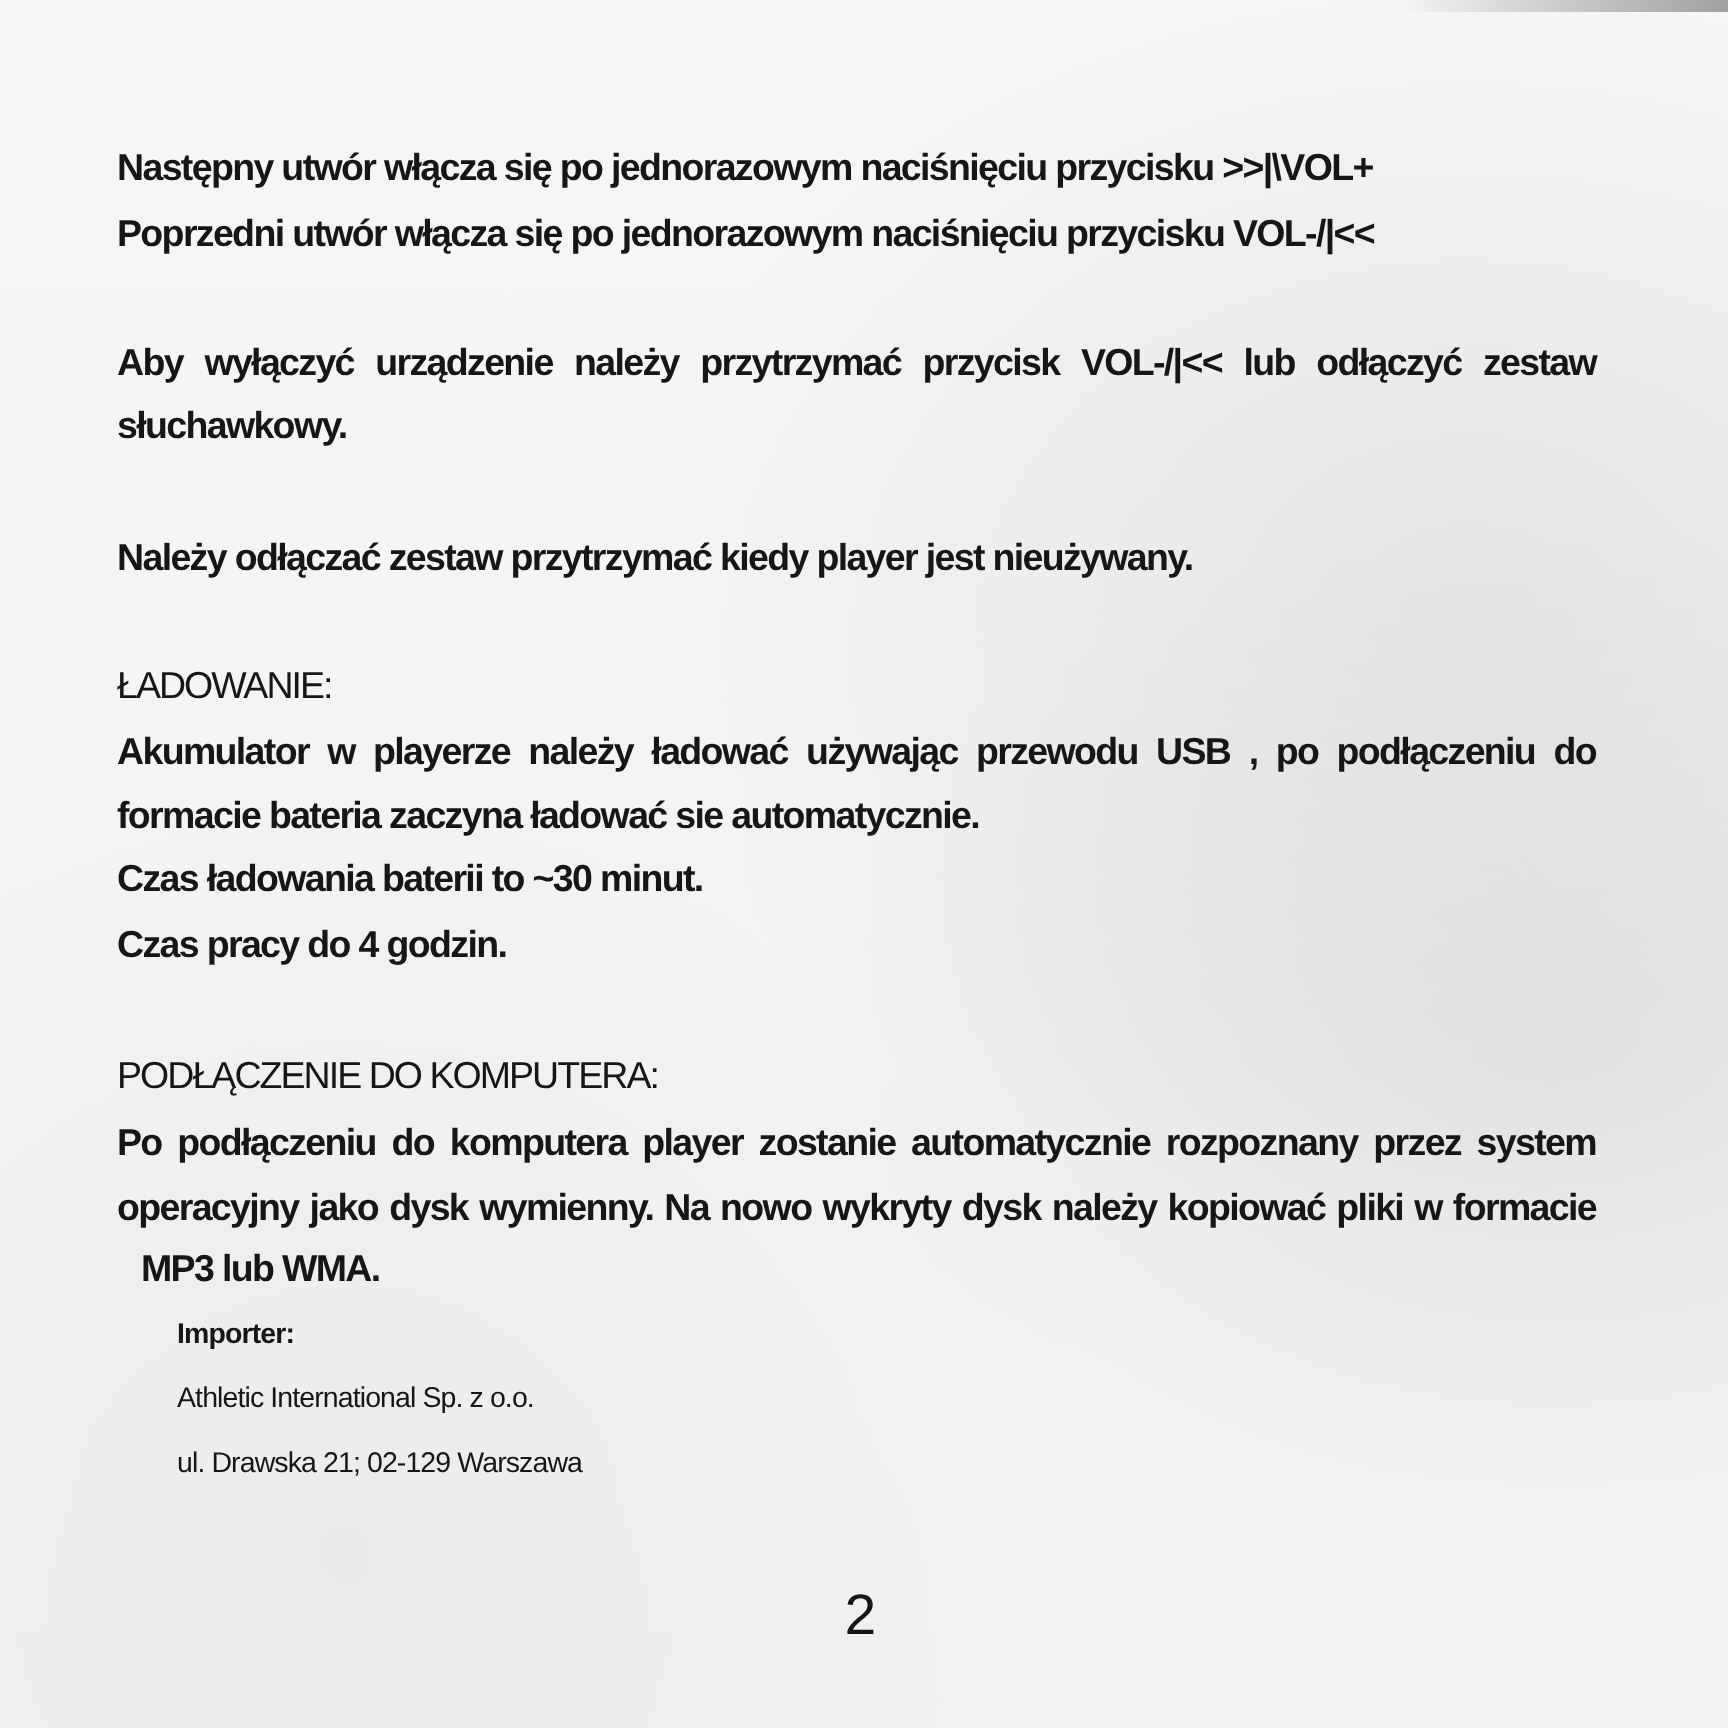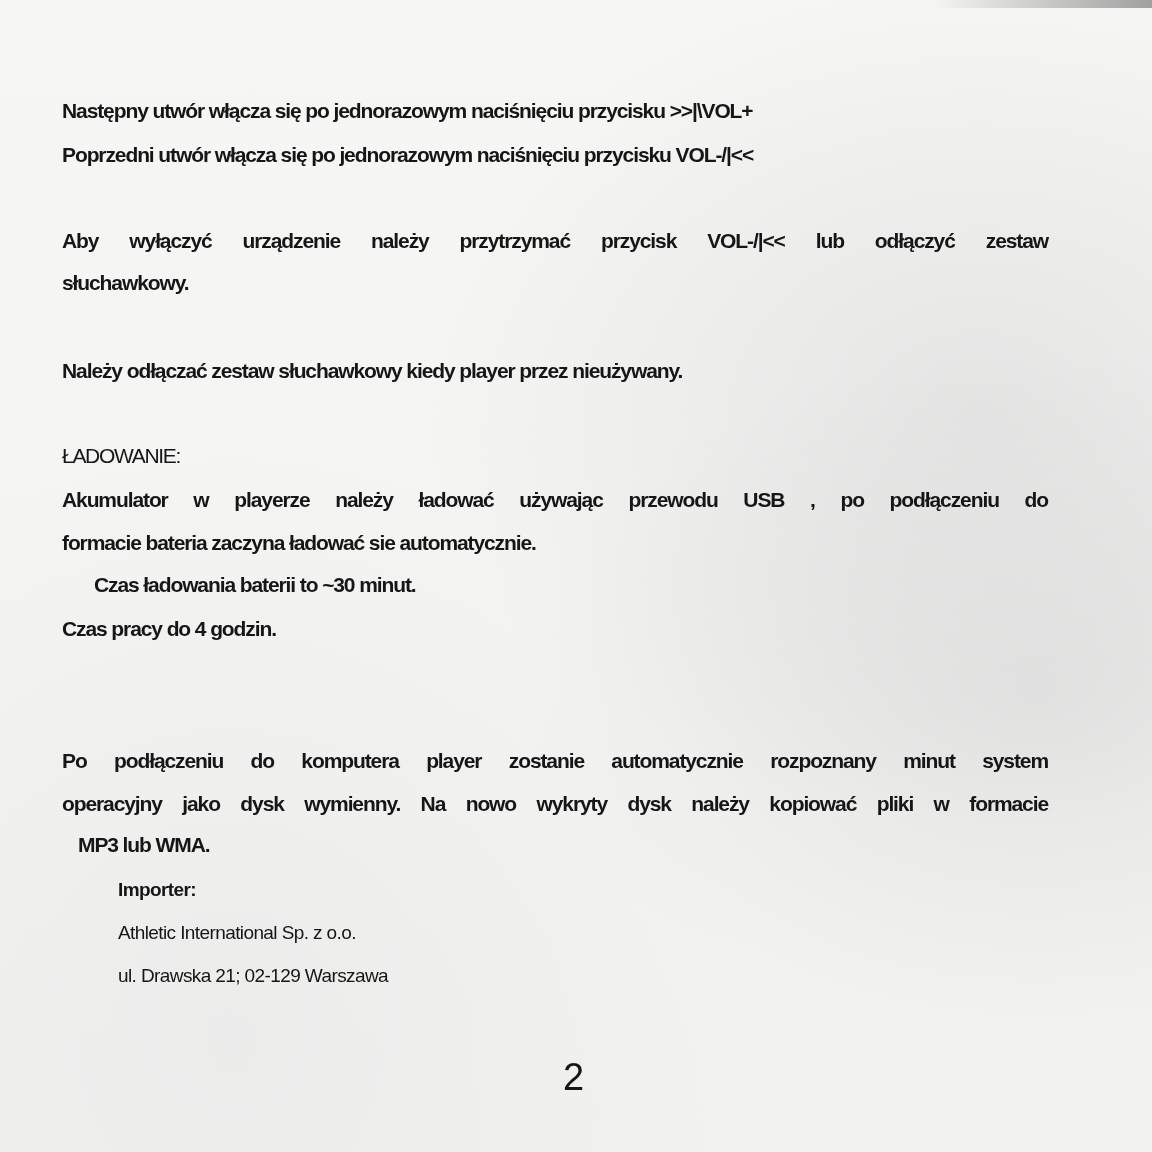--- a/index.html
+++ b/index.html
@@ -16,22 +16,22 @@
         radial-gradient(ellipse at 85% 35%, rgba(200,200,200,0.35), rgba(255,255,255,0) 40%),
         radial-gradient(ellipse at 90% 60%, rgba(190,190,190,0.30), rgba(255,255,255,0) 35%),
         radial-gradient(ellipse at 20% 90%, rgba(220,220,220,0.30), rgba(255,255,255,0) 40%),
         linear-gradient(180deg, #f6f6f5 0%, #f2f2f1 100%);
     }
     .top-shade {
       position: absolute; right: 0; top: 0; width: 220px; height: 8px;
       background: linear-gradient(90deg, rgba(120,120,120,0), rgba(90,90,90,0.55));
     }
     .line {
-      position: absolute; left: 62px;
-      font-size: 21px; font-weight: bold;
+      position: absolute; left: 78px;
+      font-size: 25px; font-weight: bold;
       letter-spacing: -1.1px;
       white-space: nowrap;
       line-height: 1;
     }
     .justify {
       width: 986px;
       text-align: justify;
       text-align-last: justify;
     }
     .heading { font-weight: normal; letter-spacing: -1.3px; }
@@ -51,29 +51,30 @@
 
 <div class="page">
   <div class="top-shade"></div>
 
   <div class="line" style="top:100px;">Następny utwór włącza się po jednorazowym naciśnięciu przycisku &gt;&gt;|\VOL+</div>
   <div class="line" style="top:144px;">Poprzedni utwór włącza się po jednorazowym naciśnięciu przycisku VOL-/|&lt;&lt;</div>
 
   <div class="line justify" style="top:230px;">Aby wyłączyć urządzenie należy przytrzymać przycisk VOL-/|&lt;&lt; lub odłączyć zestaw</div>
   <div class="line" style="top:272px;">słuchawkowy.</div>
 
-  <div class="line" style="top:360px;">Należy odłączać zestaw słuchawkowy kiedy player przez nieużywany.</div>
+  <div class="line" style="top:360px;">Należy odłączać zestaw przytrzymać kiedy player jest nieużywany.</div>
 
   <div class="line heading" style="top:445px;">ŁADOWANIE:</div>
   <div class="line justify" style="top:489px;">Akumulator w playerze należy ładować używając przewodu USB , po podłączeniu do</div>
   <div class="line" style="top:532px;">formacie bateria zaczyna ładować sie automatycznie.</div>
-  <div class="line" style="top:574px;margin-left:32px;">Czas ładowania baterii to ~30 minut.</div>
+  <div class="line" style="top:574px;">Czas ładowania baterii to ~30 minut.</div>
   <div class="line" style="top:618px;">Czas pracy do 4 godzin.</div>
 
-  <div class="line justify" style="top:750px;">Po podłączeniu do komputera player zostanie automatycznie rozpoznany minut system</div>
+  <div class="line heading" style="top:705px;">PODŁĄCZENIE DO KOMPUTERA:</div>
+  <div class="line justify" style="top:750px;">Po podłączeniu do komputera player zostanie automatycznie rozpoznany przez system</div>
   <div class="line justify" style="top:793px;">operacyjny jako dysk wymienny. Na nowo wykryty dysk należy kopiować pliki w formacie</div>
   <div class="line" style="top:834px;margin-left:16px;">MP3 lub WMA.</div>
 
   <div class="small" style="top:880px;">Importer:</div>
   <div class="small normal" style="top:923px;">Athletic International Sp. z o.o.</div>
   <div class="small normal" style="top:966px;">ul. Drawska 21; 02-129 Warszawa</div>
 
   <div class="page-number">2</div>
 </div>
 

